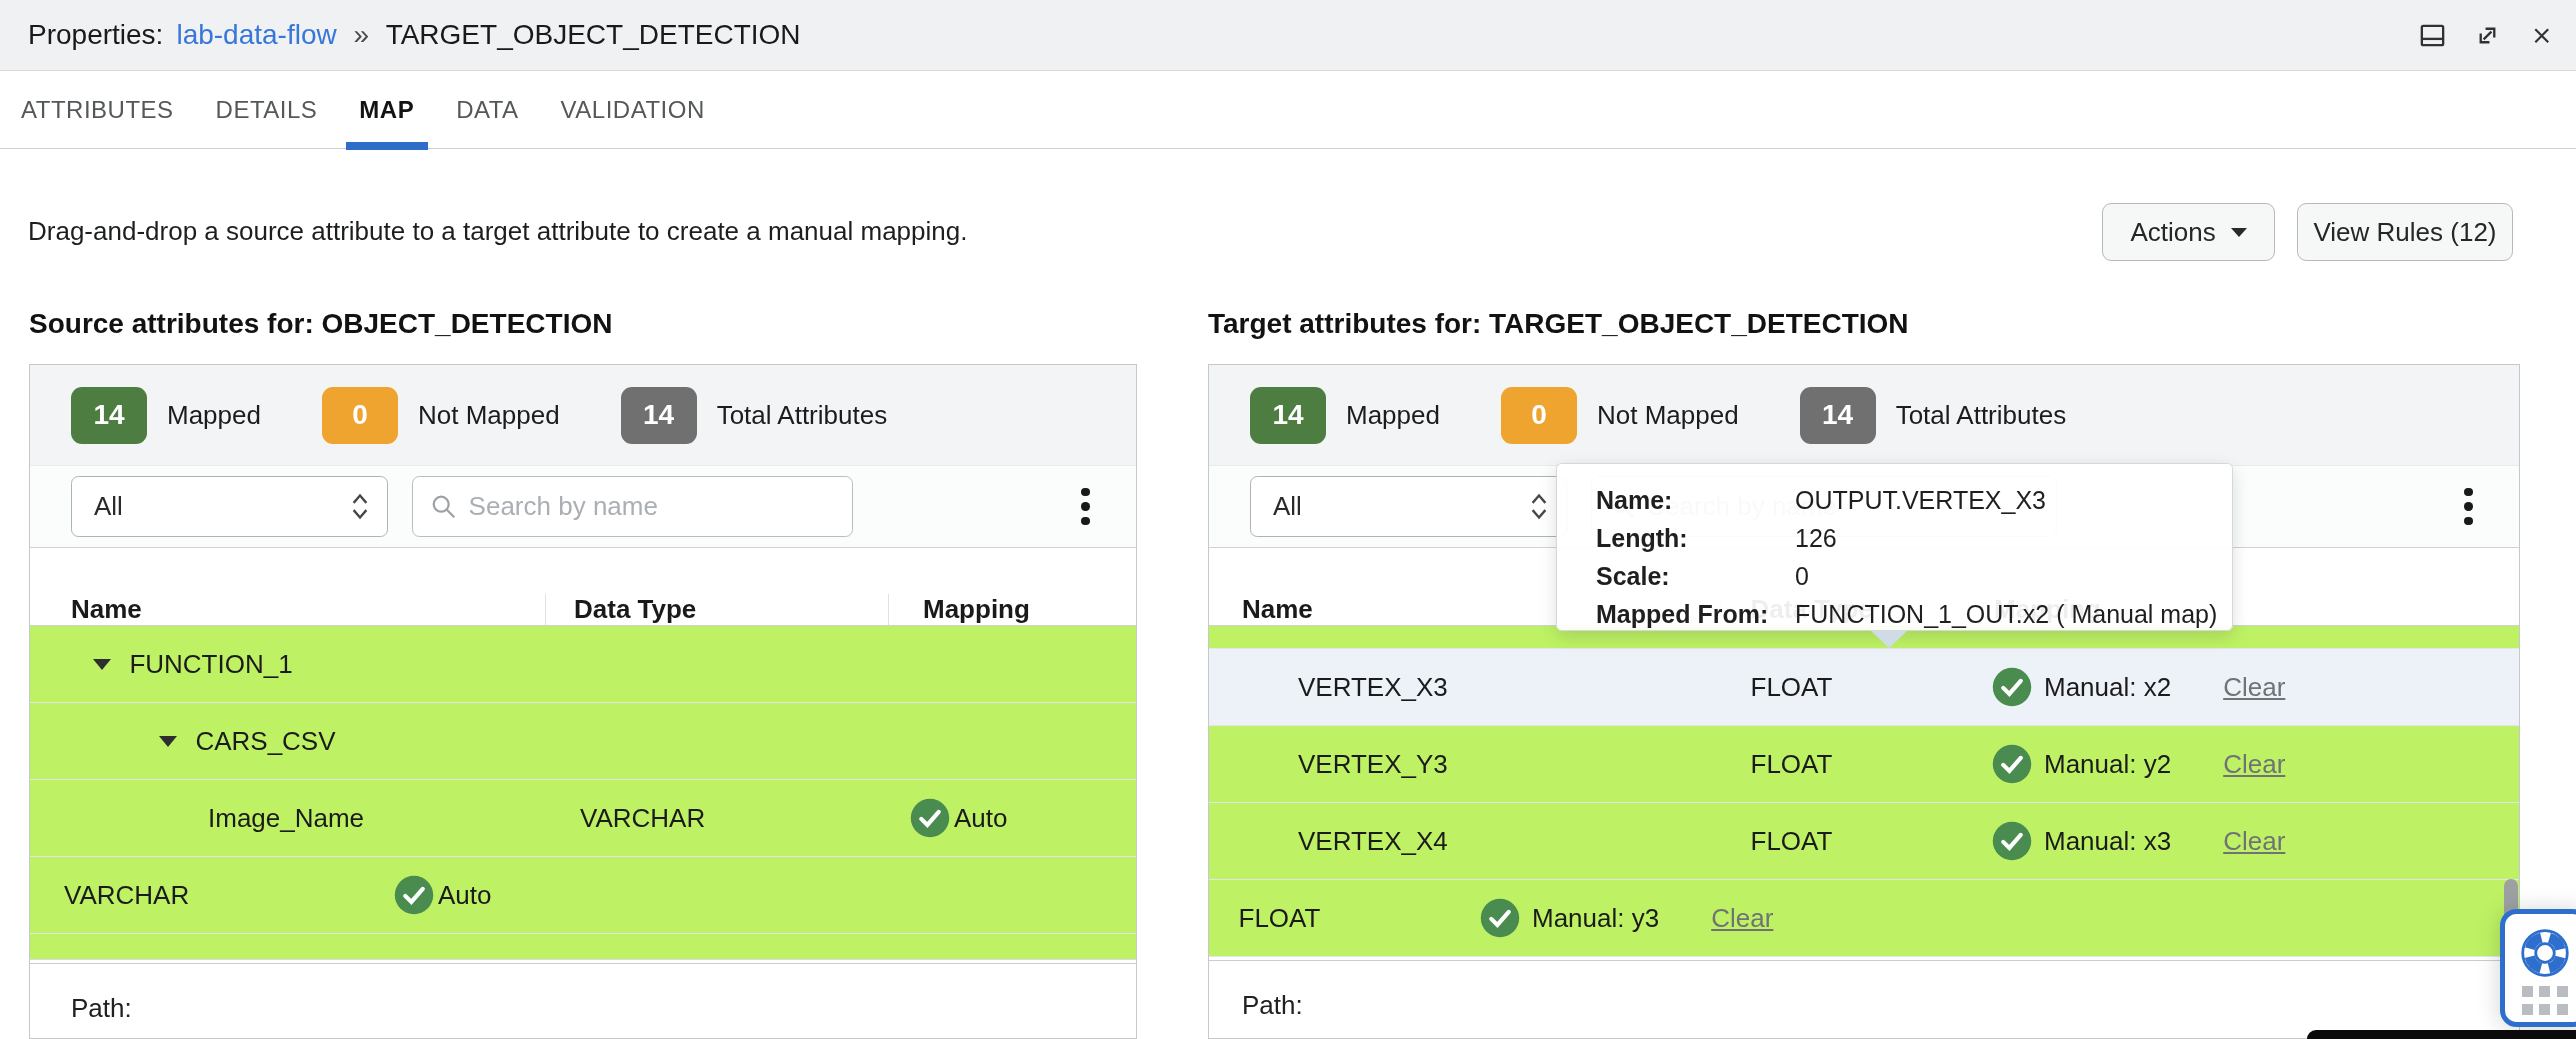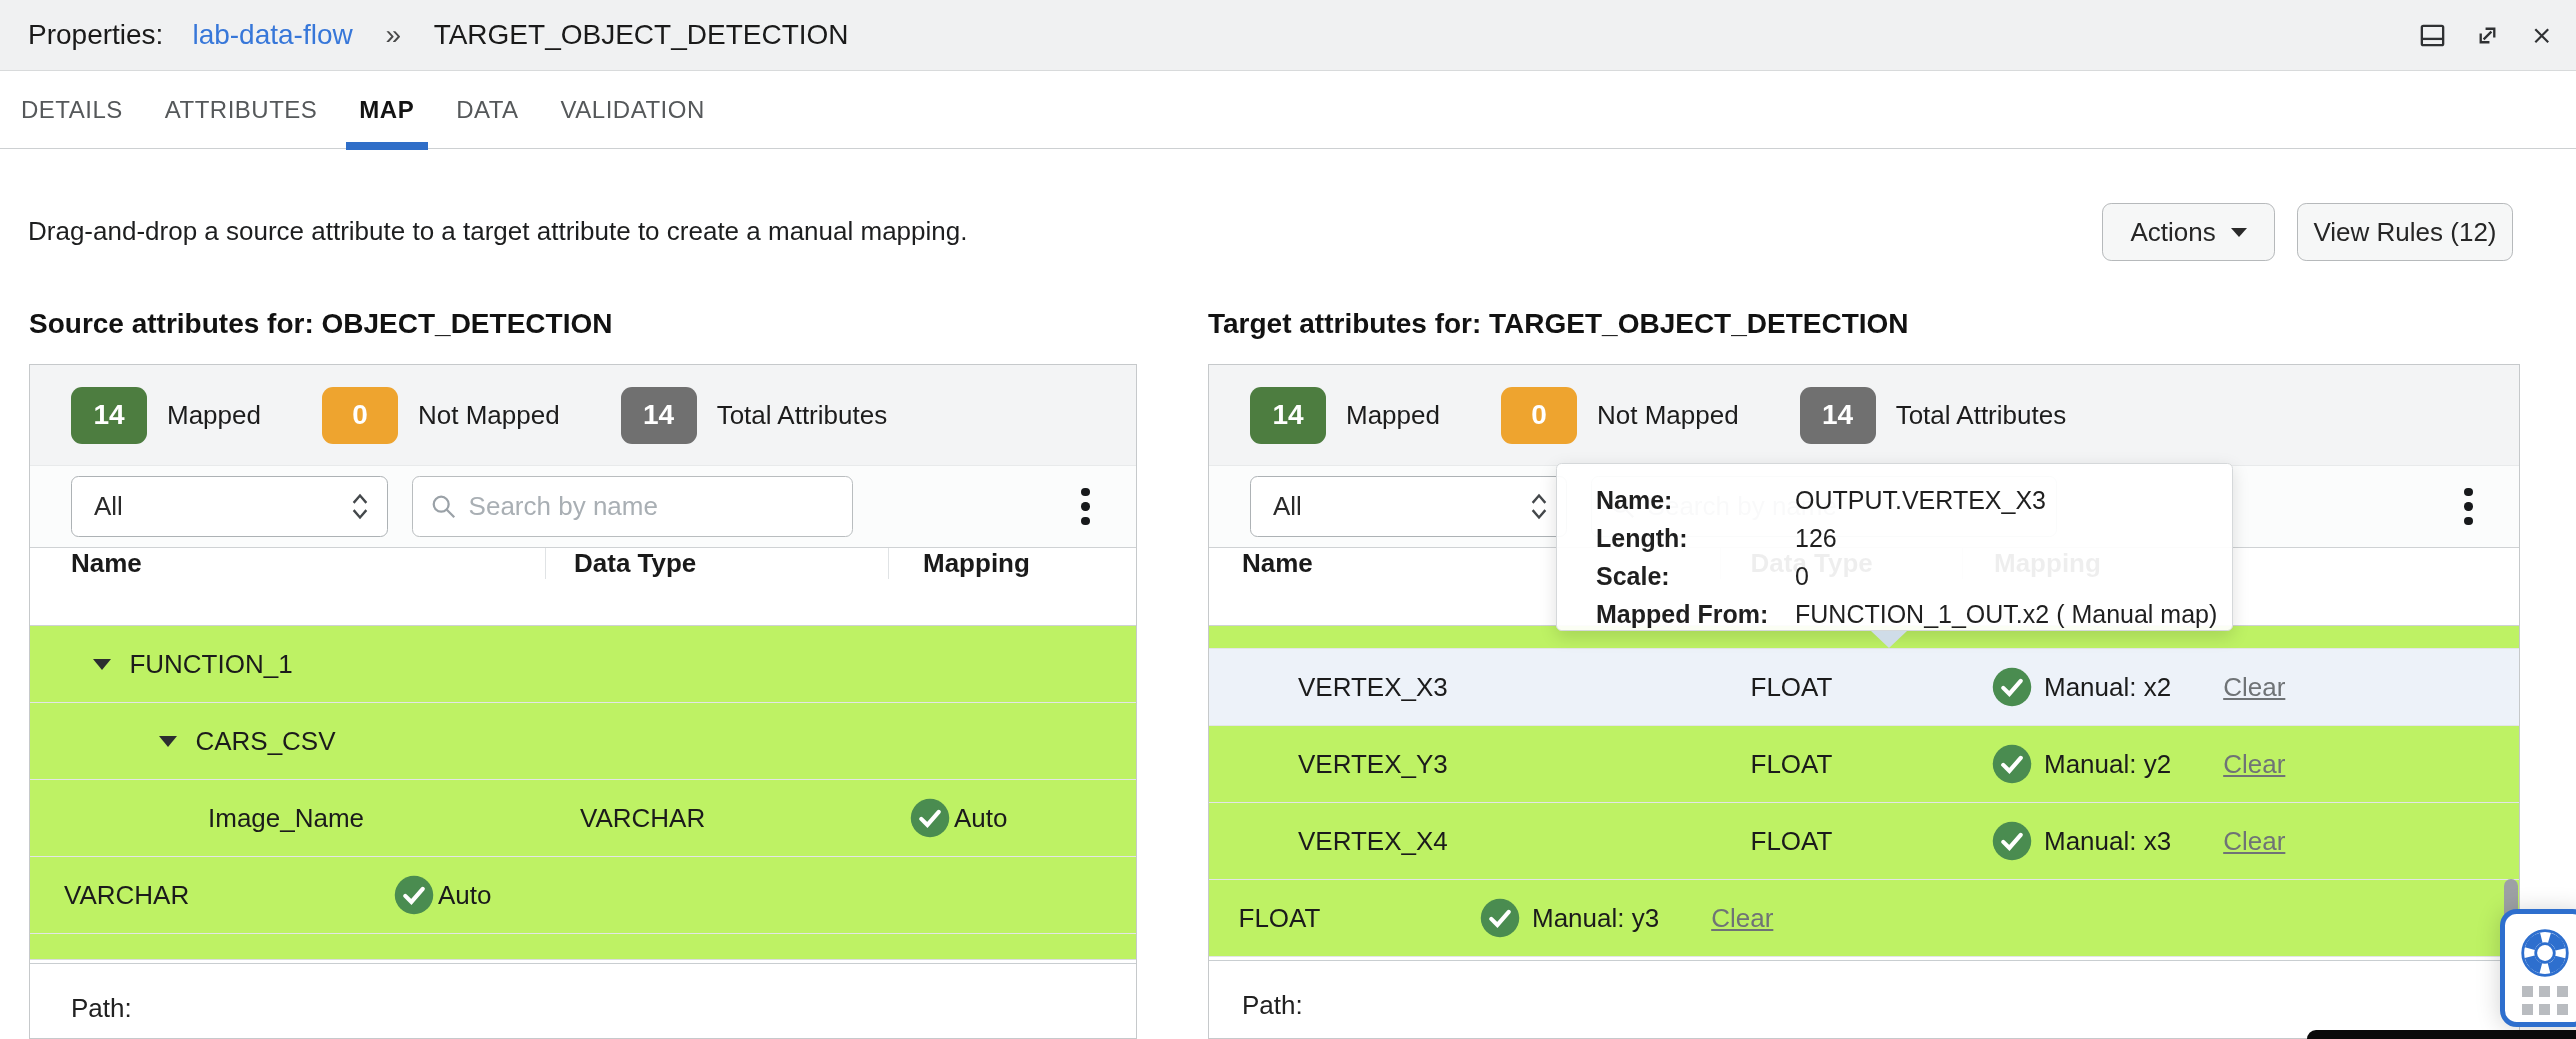--- a/index.html
+++ b/index.html
@@ -9,21 +9,21 @@
     font-family:"Liberation Sans", sans-serif; color:#1b1b1b;
     -webkit-font-smoothing:antialiased;
   }
 
   
   .app-header {
     position:absolute; left:0; top:0; width:2576px; height:71px;
     background:#f0f1f2; border-bottom:0.9px solid #d8dadb;
     display:flex; align-items:center; padding-left:28px;
   }
-  .app-title { font-size:28px; display:flex; align-items:center; gap:29px; white-space:nowrap; }
+  .app-title { font-size:28px; display:flex; align-items:center; gap:13px; white-space:nowrap; }
   .title-prefix { color:#1a1a1a; }
   .title-link { color:#3777d9; cursor:pointer; }
   .title-sep { color:#4a4a4a; font-size:28px; padding:0 3.7px; }
   .title-current { color:#1a1a1a; }
   .window-controls { position:absolute; right:18.4px; top:0; height:71px; display:flex; align-items:center; gap:24px; }
   .win-icon { width:31px; height:31px; display:flex; align-items:center; justify-content:center; cursor:pointer; }
 
   
   .tab-bar {
     position:absolute; left:0; top:72px; width:2576px; height:77px;
@@ -95,21 +95,21 @@
   .search-box input {
     border:none; outline:none; flex:1; font-size:26px; color:#3a3a3a; background:transparent;
     font-family:"Liberation Sans", sans-serif;
   }
   .search-box input::placeholder { color:#a9afb4; }
   .kebab { margin-left:auto; display:flex; flex-direction:column; gap:6.5px; padding:5.5px; cursor:pointer; }
   .kebab i { width:8.3px; height:8.3px; border-radius:50%; background:#17191b; }
 
   
   .thead {
-    height:79px; flex:0 0 79px; display:flex; align-items:flex-start;
+    height:79px; flex:0 0 79px; display:flex; align-items:flex-end;
     border-top:0.9px solid #cfd2d4; border-bottom:0.9px solid #cfd2d4;
     font-weight:bold; font-size:26px; color:#1a1a1a; background:#ffffff;
   }
   .th { display:flex; align-items:center; }
   .th.sep { border-right:0.9px solid #e0e3e5; }
   .panel.src .col-name { width:516px; flex:0 0 516px; }
   .panel.src .col-type { width:343px; flex:0 0 343px; }
   .panel.src .col-map  { flex:1; }
   .panel.tgt .col-name { width:512px; flex:0 0 512px; }
   .panel.tgt .col-type { width:242px; flex:0 0 242px; }
@@ -212,22 +212,22 @@
     </span>
     <span class="win-icon">
       <svg width="29.5" height="29.5" viewBox="0 0 32 32" fill="none" stroke="#2f3133" stroke-width="2.4">
         <path d="M9 9 L23 23 M23 9 L9 23"></path>
       </svg>
     </span>
   </div>
 </div>
 
 <div class="tab-bar">
+  <div class="tab">ATTRIBUTES</div>
   <div class="tab">DETAILS</div>
-  <div class="tab">ATTRIBUTES</div>
   <div class="tab active">MAP</div>
   <div class="tab">DATA</div>
   <div class="tab">VALIDATION</div>
 </div>
 
 <div class="instruction">Drag-and-drop a source attribute to a target attribute to create a manual mapping.</div>
 <div class="btn btn-actions">
   <span>Actions</span>
   <span class="caret-down-sm"></span>
 </div>

